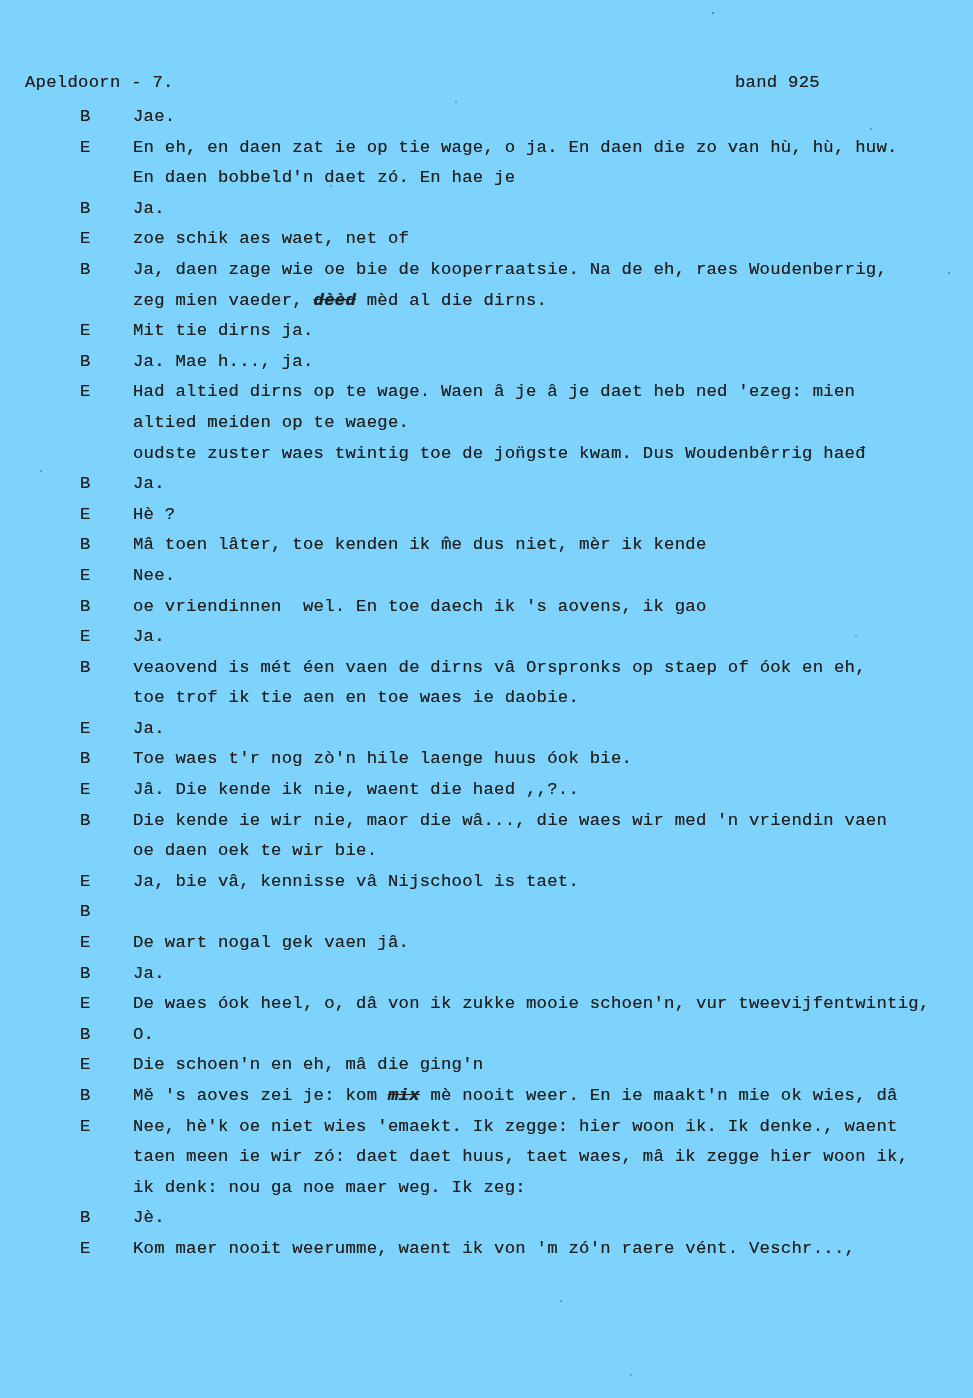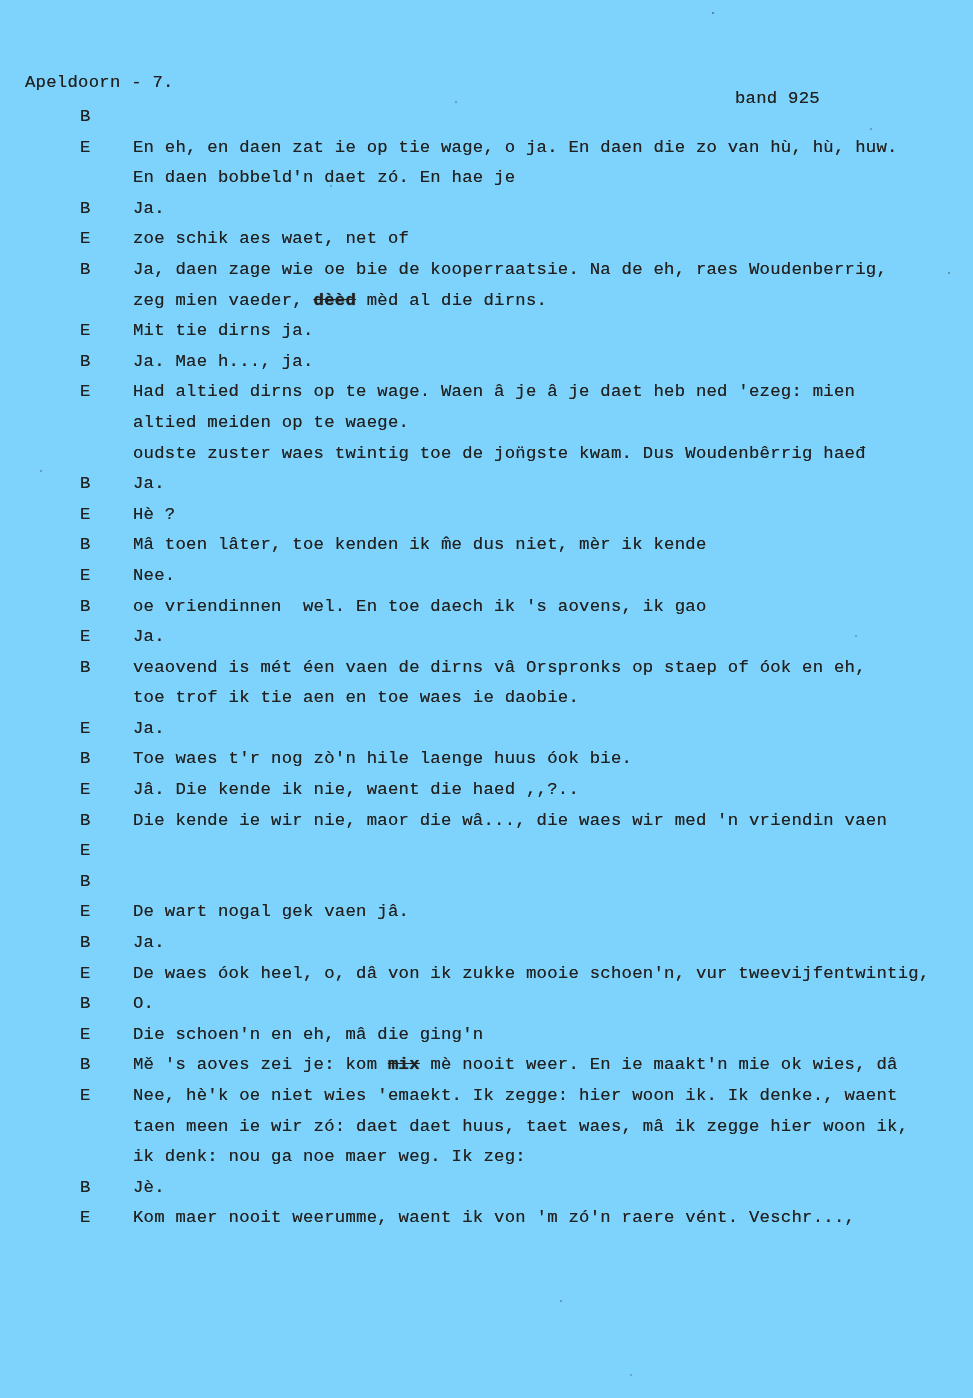--- a/index.html
+++ b/index.html
@@ -24,21 +24,21 @@
     top: 68px;
     left: 25px;
     right: 0;
     height: 30px;
     line-height: 30px;
   }
   .header-left { display: inline-block; }
   .header-right {
     position: absolute;
     left: 710px;
-    top: 16px;
+    top: 0;
     text-align: right;
   }
   .transcript {
     position: absolute;
     top: 102px;
     left: 25px;
     right: 6px;
   }
   .turn { display: flex; align-items: flex-start; }
   .speaker {
@@ -51,20 +51,21 @@
   .text { flex: 1; min-width: 0; }
   .line {
     line-height: 30.6px;
     height: 30.6px;
     white-space: pre;
   }
   .strike {
     text-decoration: line-through;
     font-weight: bold;
     text-shadow: 0 0 1px rgba(30, 28, 26, 0.8);
+    font-style: italic;
   }
   .underline {
     text-underline-offset: 3px;
     text-align: center;
   }
   .sup {
     display: inline-block;
     position: relative;
     top: -0.55em;
     font-size: 0.82em;
@@ -85,20 +86,23 @@
 
 <div class="page">
   <div class="specks"></div>
   <div class="header">
     <span class="header-left">Apeldoorn - 7.</span>
     <span class="header-right">band 925</span>
   </div>
   <div class="transcript">
       <div class="turn">
         <div class="speaker">B</div>
+        <div class="text">
+          <div class="line">Jae.</div>
+        </div>
       </div>
       <div class="turn">
         <div class="speaker">E</div>
         <div class="text">
           <div class="line">En eh, en daen zat ie op tie wage, o ja. En daen die zo van hù, hù, huw.</div>
           <div class="line">En daen bobbeld'n daet zó. En hae je</div>
         </div>
       </div>
       <div class="turn">
         <div class="speaker">B</div>
@@ -197,24 +201,28 @@
       <div class="turn">
         <div class="speaker">E</div>
         <div class="text">
           <div class="line">Jâ. Die kende ik nie, waent die haed ,,?..</div>
         </div>
       </div>
       <div class="turn">
         <div class="speaker">B</div>
         <div class="text">
           <div class="line">Die kende ie wir nie, maor die wâ..., die waes wir med 'n vriendin vaen</div>
-        </div>
-      </div>
-      <div class="turn">
-        <div class="speaker">E</div>
+          <div class="line">oe daen oek te wir bie.</div>
+        </div>
+      </div>
+      <div class="turn">
+        <div class="speaker">E</div>
+        <div class="text">
+          <div class="line">Ja, bie vâ, kennisse vâ Nijschool is taet.</div>
+        </div>
       </div>
       <div class="turn">
         <div class="speaker">B</div>
       </div>
       <div class="turn">
         <div class="speaker">E</div>
         <div class="text">
           <div class="line">De wart nogal gek vaen jâ.</div>
         </div>
       </div>

